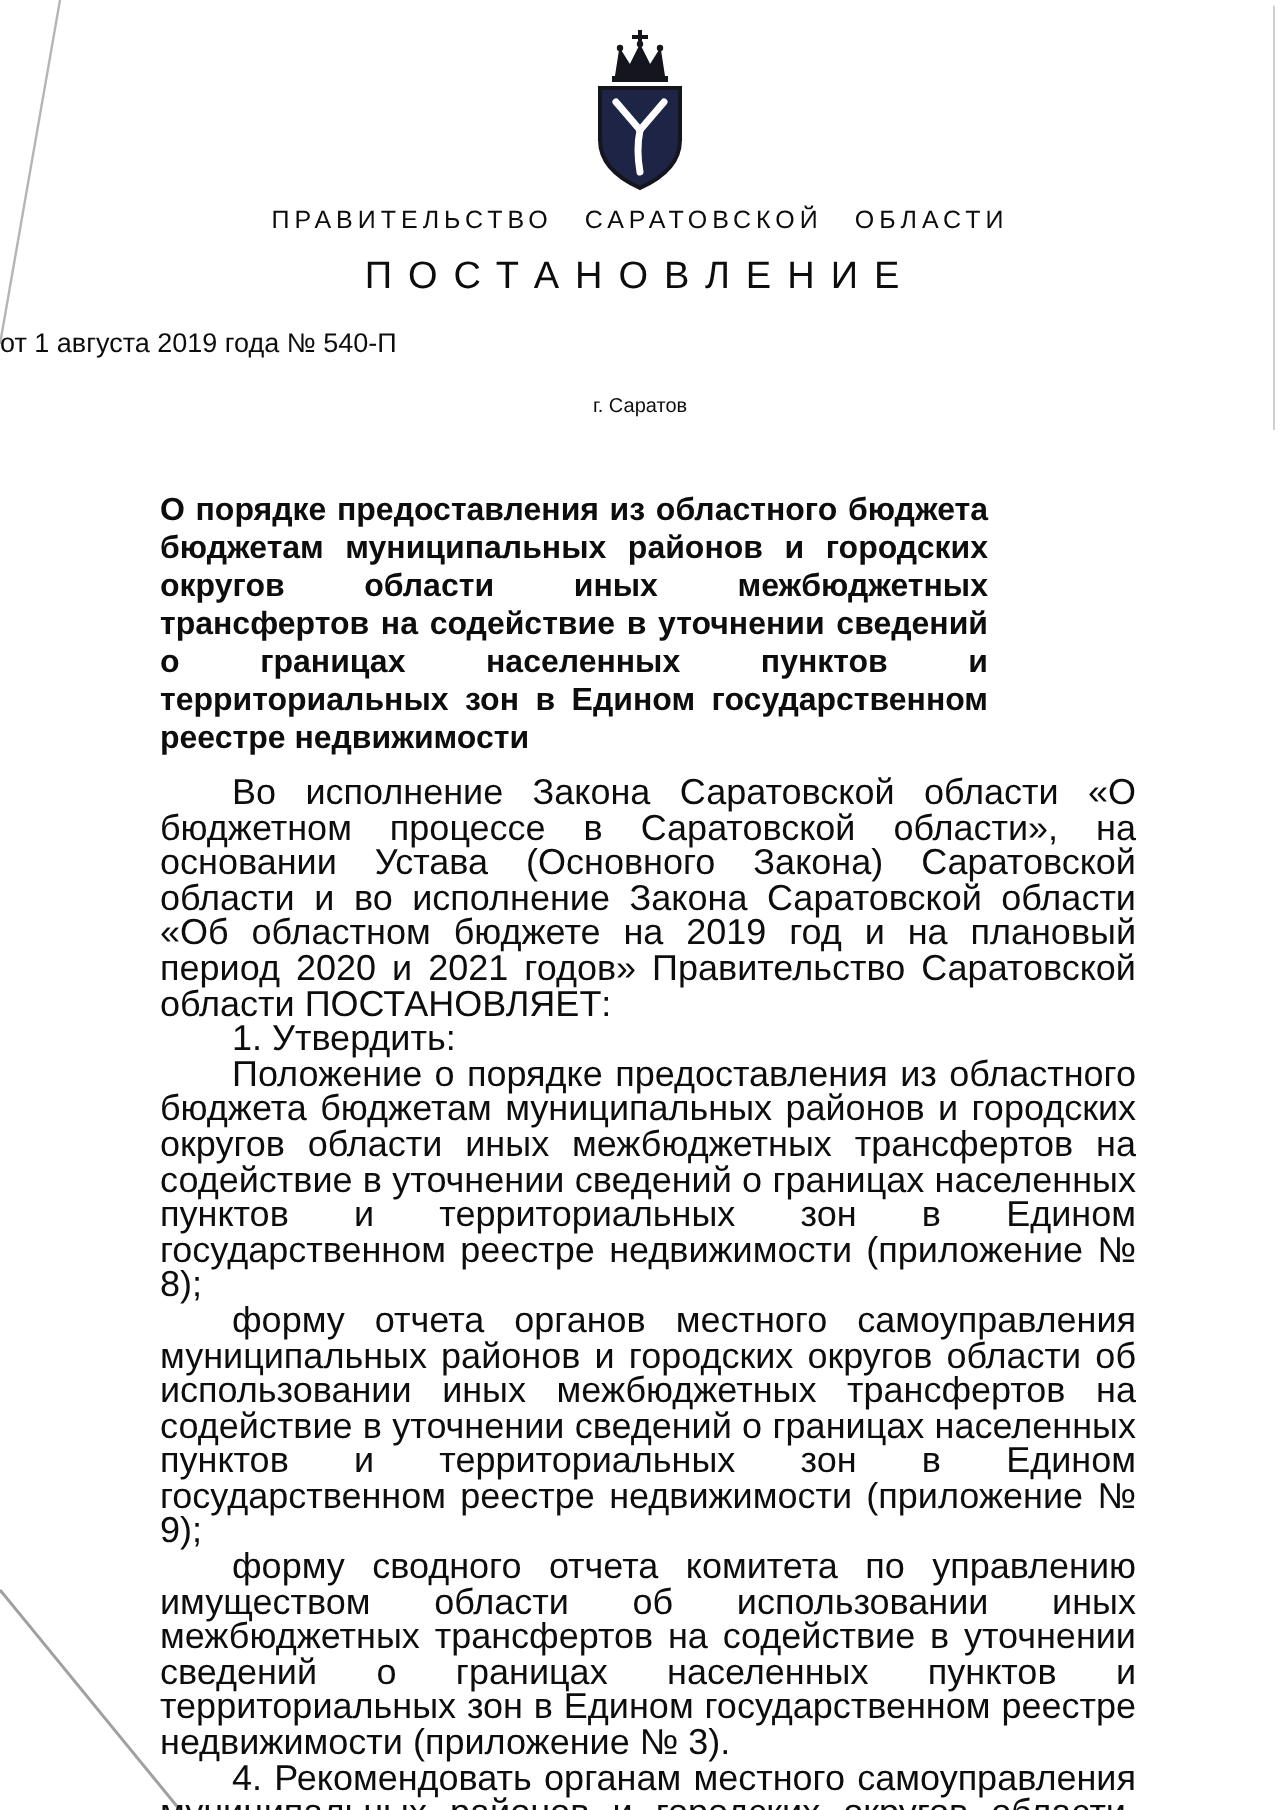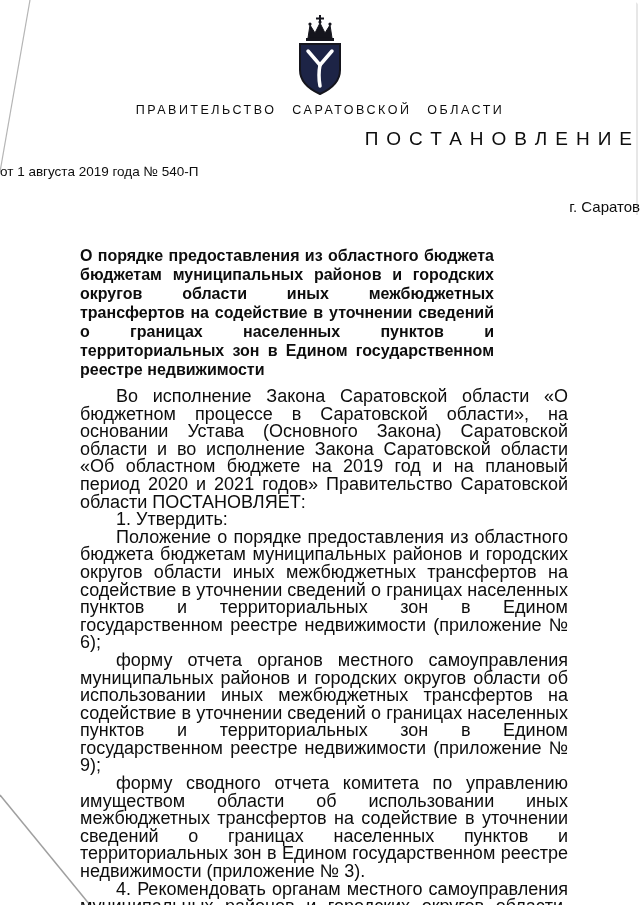--- a/index.html
+++ b/index.html
@@ -19,34 +19,34 @@
     transform:translateX(-50%);
   }
   .org-name {
     position:absolute; top:103px; left:0; width:100%;
     text-align:center;
     font-size:12.5px; letter-spacing:2.5px; word-spacing:10px;
     white-space:nowrap;
   }
   .doc-type {
     position:absolute; top:128px; left:0; width:100%;
-    text-align:right;
+    text-align:center;
     font-size:19px; letter-spacing:8px;
     font-weight:400;
     white-space:nowrap;
   }
   .doc-date {
     position:absolute; top:164px; left:0; width:100%;
     text-align:left;
     font-size:13.5px;
   }
   .doc-city {
     position:absolute; top:198px; left:0; width:100%;
-    text-align:right;
-    font-size:15px;
+    text-align:center;
+    font-size:10px;
   }
   .doc-title {
     position:absolute; top:246px; left:80px; width:414px;
     font-size:16px; font-weight:bold;
     line-height:19px;
     text-align:justify;
   }
   .doc-body {
     position:absolute; top:388px; left:80px; width:488px;
     font-size:18px;
@@ -100,19 +100,19 @@
 
   <div class="doc-date">от 1 августа 2019 года № 540-П</div>
 
   <div class="doc-city">г. Саратов</div>
 
   <div class="doc-title">О порядке предоставления из областного бюджета бюджетам муниципальных районов и городских округов области иных межбюджетных трансфертов на содействие в уточнении сведений о границах населенных пунктов и территориальных зон в Едином государственном реестре недвижимости</div>
 
   <div class="doc-body">
     <p>Во исполнение Закона Саратовской области «О бюджетном процессе в Саратовской области», на основании Устава (Основного Закона) Саратовской области и во исполнение Закона Саратовской области «Об областном бюджете на 2019 год и на плановый период 2020 и 2021 годов» Правительство Саратовской области ПОСТАНОВЛЯЕТ:</p>
     <p>1. Утвердить:</p>
-    <p>Положение о порядке предоставления из областного бюджета бюджетам муниципальных районов и городских округов области иных межбюджетных трансфертов на содействие в уточнении сведений о границах населенных пунктов и территориальных зон в Едином государственном реестре недвижимости (приложение № 6);</p>
+    <p>Положение о порядке предоставления из областного бюджета бюджетам муниципальных районов и городских округов области иных межбюджетных трансфертов на содействие в уточнении сведений о границах населенных пунктов и территориальных зон в Едином государственном реестре недвижимости (приложение № 8);</p>
     <p>форму отчета органов местного самоуправления муниципальных районов и городских округов области об использовании иных межбюджетных трансфертов на содействие в уточнении сведений о границах населенных пунктов и территориальных зон в Едином государственном реестре недвижимости (приложение № 9);</p>
     <p>форму сводного отчета комитета по управлению имуществом области об использовании иных межбюджетных трансфертов на содействие в уточнении сведений о границах населенных пунктов и территориальных зон в Едином государственном реестре недвижимости (приложение № 3).</p>
     <p>4. Рекомендовать органам местного самоуправления муниципальных районов и городских округов области, получившим из областного бюджета иные межбюджетные трансферты на содействие в уточнении сведений о границах населенных пунктов и территориальных зон в Едином государственном реестре недвижимости:</p>
   </div>
 
 </div>
 
 </body></html>

